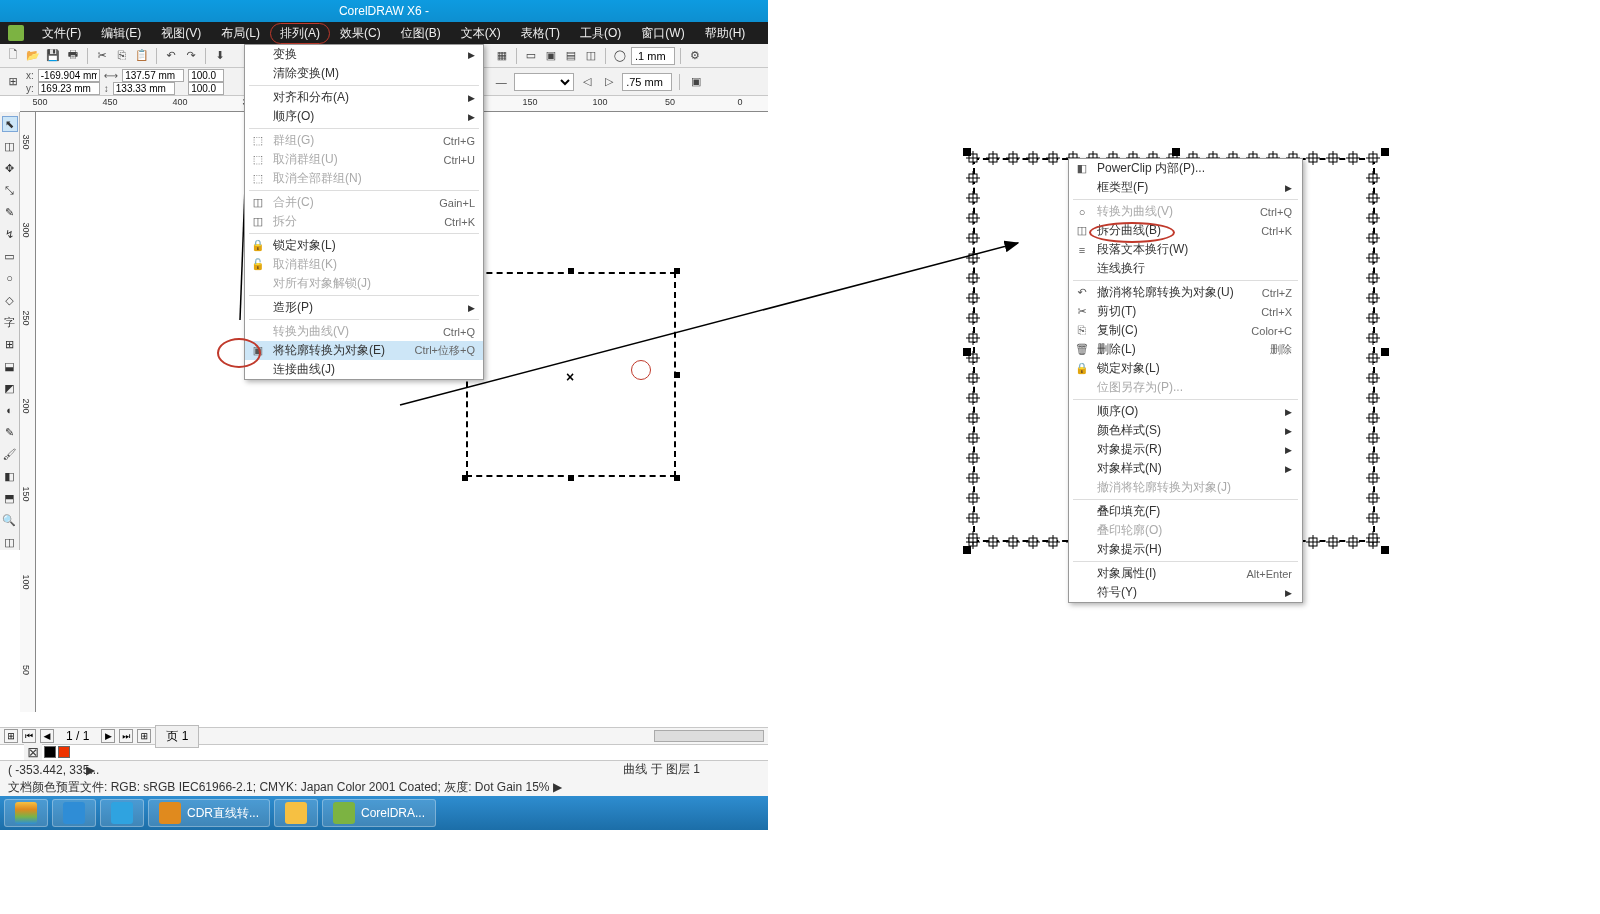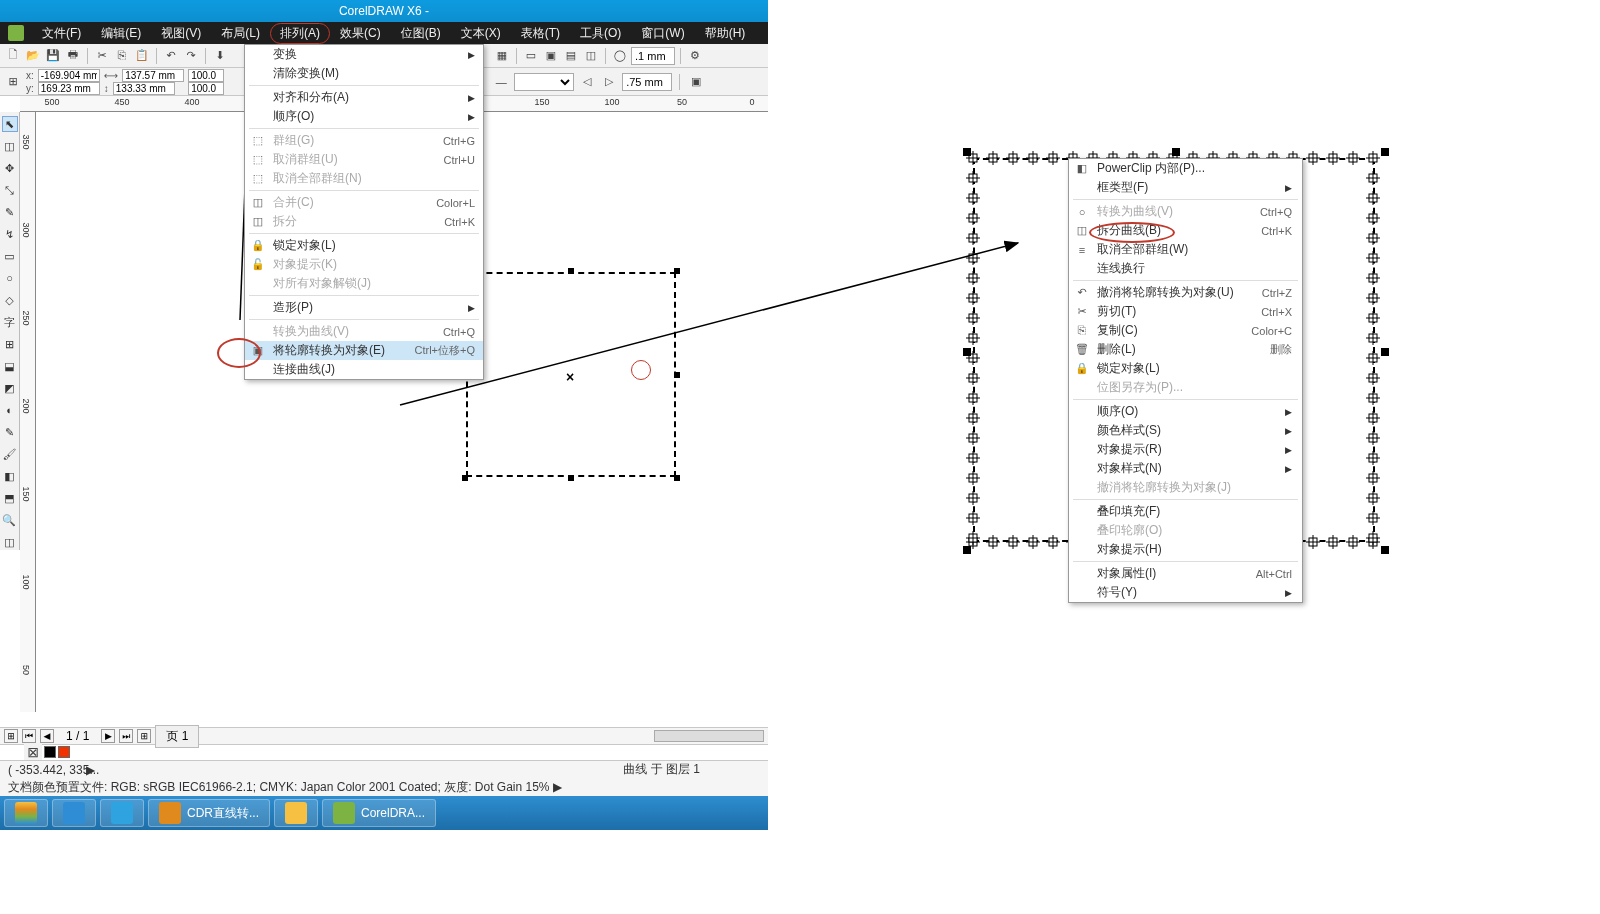--- a/index.html
+++ b/index.html
@@ -22,21 +22,21 @@
 .tb-label { font-size: 10px; color: #555; margin-right: 2px; }
 
 
 .toolbar2 { height: 28px; background: #f2f2f2; border-bottom: 1px solid #c8c8c8; display: flex; align-items: center; padding: 0 4px; gap: 4px; width: 768px; }
 .coord-box { display: flex; flex-direction: column; font-size: 10px; line-height: 13px; }
 .coord-box div { display: flex; align-items: center; gap: 2px; }
 .coord-box input { width: 62px; height: 13px; border: 1px solid #aaa; font-size: 10px; padding: 0 2px; }
 
 
 .ruler-h { height: 16px; background: #f8f8f8; border-bottom: 1px solid #888; position: relative; width: 748px; margin-left: 20px; overflow: hidden; }
-.ruler-h-ticks { position: absolute; left: 12px; top: 0; width: 100%; height: 100%; }
+.ruler-h-ticks { position: absolute; left: 0; top: 0; width: 100%; height: 100%; }
 .ruler-h .tick-label { position: absolute; bottom: 4px; font-size: 9px; color: #333; transform: translateX(-50%); }
 
 
 .toolbox { position: absolute; left: 0; top: 112px; width: 20px; background: #f2f2f2; border-right: 1px solid #bbb; display: flex; flex-direction: column; align-items: center; gap: 6px; padding-top: 4px; }
 .toolbox .tool { width: 16px; height: 16px; border: 1px solid transparent; display: flex; align-items: center; justify-content: center; font-size: 11px; color: #333; }
 .toolbox .tool:first-child { background: #cde6f7; border-color: #7da7d8; }
 
 
 .ruler-v { position: absolute; left: 20px; top: 112px; width: 16px; height: 600px; background: #f8f8f8; border-right: 1px solid #888; }
 .ruler-v .vtick-label { position: absolute; right: 4px; font-size: 9px; color: #333; writing-mode: vertical-rl; transform: translateY(-50%); }
@@ -276,35 +276,35 @@
       <span class="shortcut">Ctrl+U</span>
     </div>
     <div class="dd-item disabled">
       <span class="dd-icon">⬚</span>
       <span>取消全部群组(N)</span>
     </div>
     <div class="dd-sep"></div>
     <div class="dd-item disabled">
       <span class="dd-icon">◫</span>
       <span>合并(C)</span>
-      <span class="shortcut">Color+L</span>
+      <span class="shortcut">Gain+L</span>
     </div>
     <div class="dd-item disabled">
       <span class="dd-icon">◫</span>
       <span>拆分</span>
       <span class="shortcut">Ctrl+K</span>
     </div>
     <div class="dd-sep"></div>
     <div class="dd-item">
       <span class="dd-icon">🔒</span>
       <span>锁定对象(L)</span>
     </div>
     <div class="dd-item disabled">
       <span class="dd-icon">🔓</span>
-      <span>对象提示(K)</span>
+      <span>取消群组(K)</span>
     </div>
     <div class="dd-item disabled">
       <span>对所有对象解锁(J)</span>
     </div>
     <div class="dd-sep"></div>
     <div class="dd-item">
       <span>造形(P)</span>
       <span class="arrow">▶</span>
     </div>
     <div class="dd-sep"></div>
@@ -909,21 +909,21 @@
       <span>转换为曲线(V)</span>
       <span class="shortcut">Ctrl+Q</span>
     </div>
     <div class="cm-item circled">
       <span class="cm-icon">◫</span>
       <span>拆分曲线(B)</span>
       <span class="shortcut">Ctrl+K</span>
     </div>
     <div class="cm-item">
       <span class="cm-icon">≡</span>
-      <span>取消全部群组(W)</span>
+      <span>段落文本换行(W)</span>
     </div>
     <div class="cm-item">
       <span>连线换行</span>
     </div>
     <div class="cm-sep"></div>
     <div class="cm-item">
       <span class="cm-icon">↶</span>
       <span>撤消将轮廓转换为对象(U)</span>
       <span class="shortcut">Ctrl+Z</span>
     </div>
@@ -975,21 +975,21 @@
     </div>
     <div class="cm-item disabled">
       <span>叠印轮廓(O)</span>
     </div>
     <div class="cm-item">
       <span>对象提示(H)</span>
     </div>
     <div class="cm-sep"></div>
     <div class="cm-item">
       <span>对象属性(I)</span>
-      <span class="shortcut">Alt+Ctrl</span>
+      <span class="shortcut">Alt+Enter</span>
     </div>
     <div class="cm-item">
       <span>符号(Y)</span>
       <span class="arrow">▶</span>
     </div>
   </div>
 
 <svg class="line-arrow">
   <defs>
     <marker id="ah" markerWidth="10" markerHeight="8" refX="9" refY="4" orient="auto">

